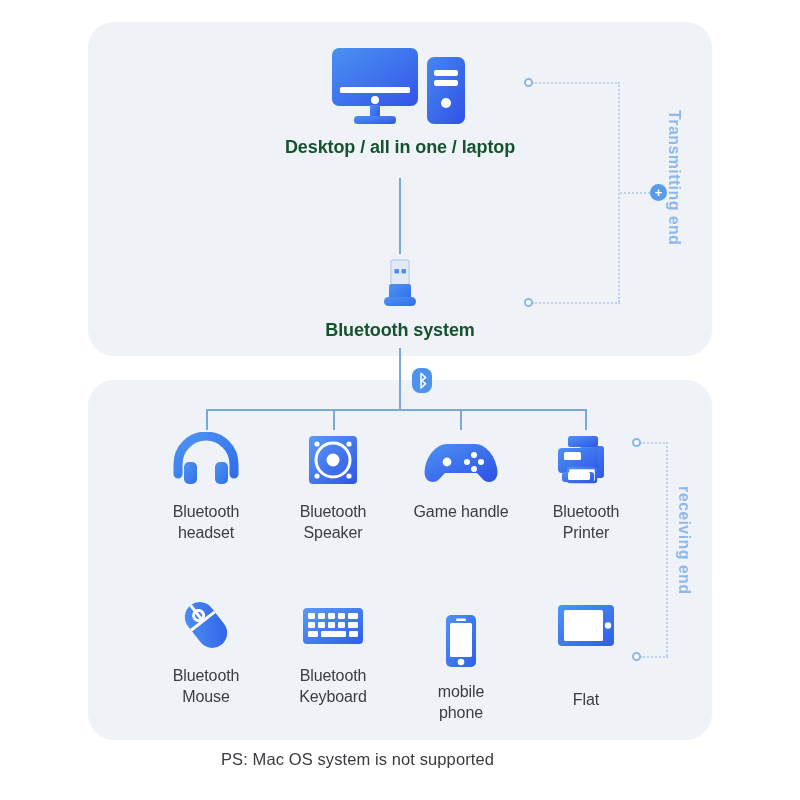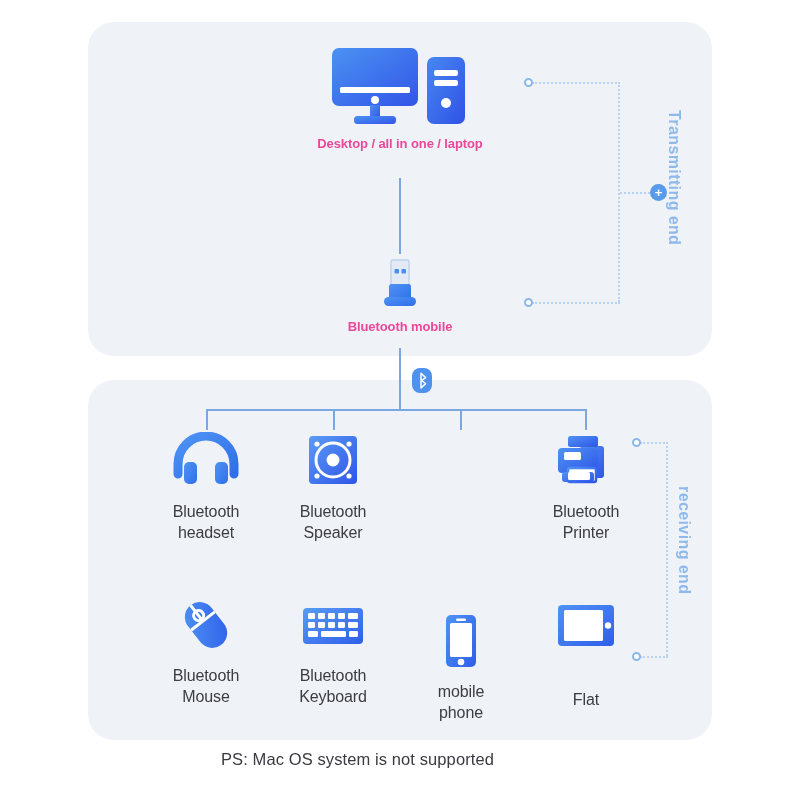--- a/index.html
+++ b/index.html
@@ -35,23 +35,23 @@
     flex-direction: column;
     align-items: center;
     text-align: center;
   }
   .node-icon {
     display: flex;
     align-items: center;
     justify-content: center;
   }
   .node-label {
-    font-size: 13px;
+    font-size: 18px;
     font-weight: bold;
-    color: #ec4899;
+    color: #14532d;
     line-height: 1.28;
     margin-top: 9px;
     white-space: pre-line;
     letter-spacing: -0.1px;
   }
   .device .node-label {
     font-size: 16px;
     font-weight: normal;
     color: #3c3c42;
     margin-top: 11px;
@@ -248,21 +248,21 @@
         </defs>
 
         <rect x="16" y="2" width="18" height="26" rx="2" fill="#e3eaf6" stroke="#bfd2ea" stroke-width="1.4"></rect>
         <rect x="19.5" y="11" width="4.5" height="4.5" rx="0.8" fill="#4b8ef2"></rect>
         <rect x="26.5" y="11" width="4.5" height="4.5" rx="0.8" fill="#4b8ef2"></rect>
 
         <rect x="14" y="26" width="22" height="16" rx="2.5" fill="url(#gDong)"></rect>
         <rect x="9" y="39" width="32" height="9" rx="4.5" fill="url(#gDong)"></rect>
       </svg>
     </div>
-    <div class="node-label">Bluetooth mobile</div>
+    <div class="node-label">Bluetooth system</div>
   </div>
 
   <div class="bracket" id="bracket-tx">
     <div class="br-line br-v"></div>
     <div class="br-line br-h top"></div>
     <div class="br-line br-h bot"></div>
     <div class="br-line br-h stub"></div>
     <div class="br-dot d1"></div>
     <div class="br-dot d2"></div>
     <div class="plus-badge">+</div>
@@ -313,20 +313,40 @@
         <circle cx="14" cy="12" r="2.6" fill="#ffffff"></circle>
         <circle cx="46" cy="12" r="2.6" fill="#ffffff"></circle>
         <circle cx="14" cy="44" r="2.6" fill="#ffffff"></circle>
         <circle cx="46" cy="44" r="2.6" fill="#ffffff"></circle>
       </svg>
     </div>
     <div class="node-label">Bluetooth
 Speaker</div>
   </div>
 
+  <div class="node device" id="dev-gamepad">
+    <div class="node-icon">
+      <svg width="76" height="58" viewBox="0 0 76 58">
+        <defs>
+          <linearGradient id="gPad" x1="0" y1="0" x2="1" y2="1">
+            <stop offset="0%" stop-color="#4f93f3"></stop>
+            <stop offset="100%" stop-color="#2b4fe6"></stop>
+          </linearGradient>
+        </defs>
+        <path d="M24 12 h28 c11 0 20 12 22 24 c2 10 -3 14 -8 14 c-5 0 -8 -5 -12 -9
+                 h-32 c-4 4 -7 9 -12 9 c-5 0 -10 -4 -8 -14 c2 -12 11 -24 22 -24 z" fill="url(#gPad)"></path>
+        <circle cx="24" cy="30" r="4.4" fill="#ffffff"></circle>
+        <circle cx="51" cy="23" r="3.0" fill="#ffffff"></circle>
+        <circle cx="58" cy="30" r="3.0" fill="#ffffff"></circle>
+        <circle cx="51" cy="37" r="3.0" fill="#ffffff"></circle>
+        <circle cx="44" cy="30" r="3.0" fill="#ffffff"></circle>
+      </svg>
+    </div>
+    <div class="node-label">Game handle</div>
+  </div>
 
   <div class="node device" id="dev-printer">
     <div class="node-icon">
       <svg width="64" height="58" viewBox="0 0 64 58">
         <defs>
           <linearGradient id="gPrn" x1="0" y1="0" x2="1" y2="1">
             <stop offset="0%" stop-color="#4f93f3"></stop>
             <stop offset="100%" stop-color="#2f55e8"></stop>
           </linearGradient>
         </defs>

